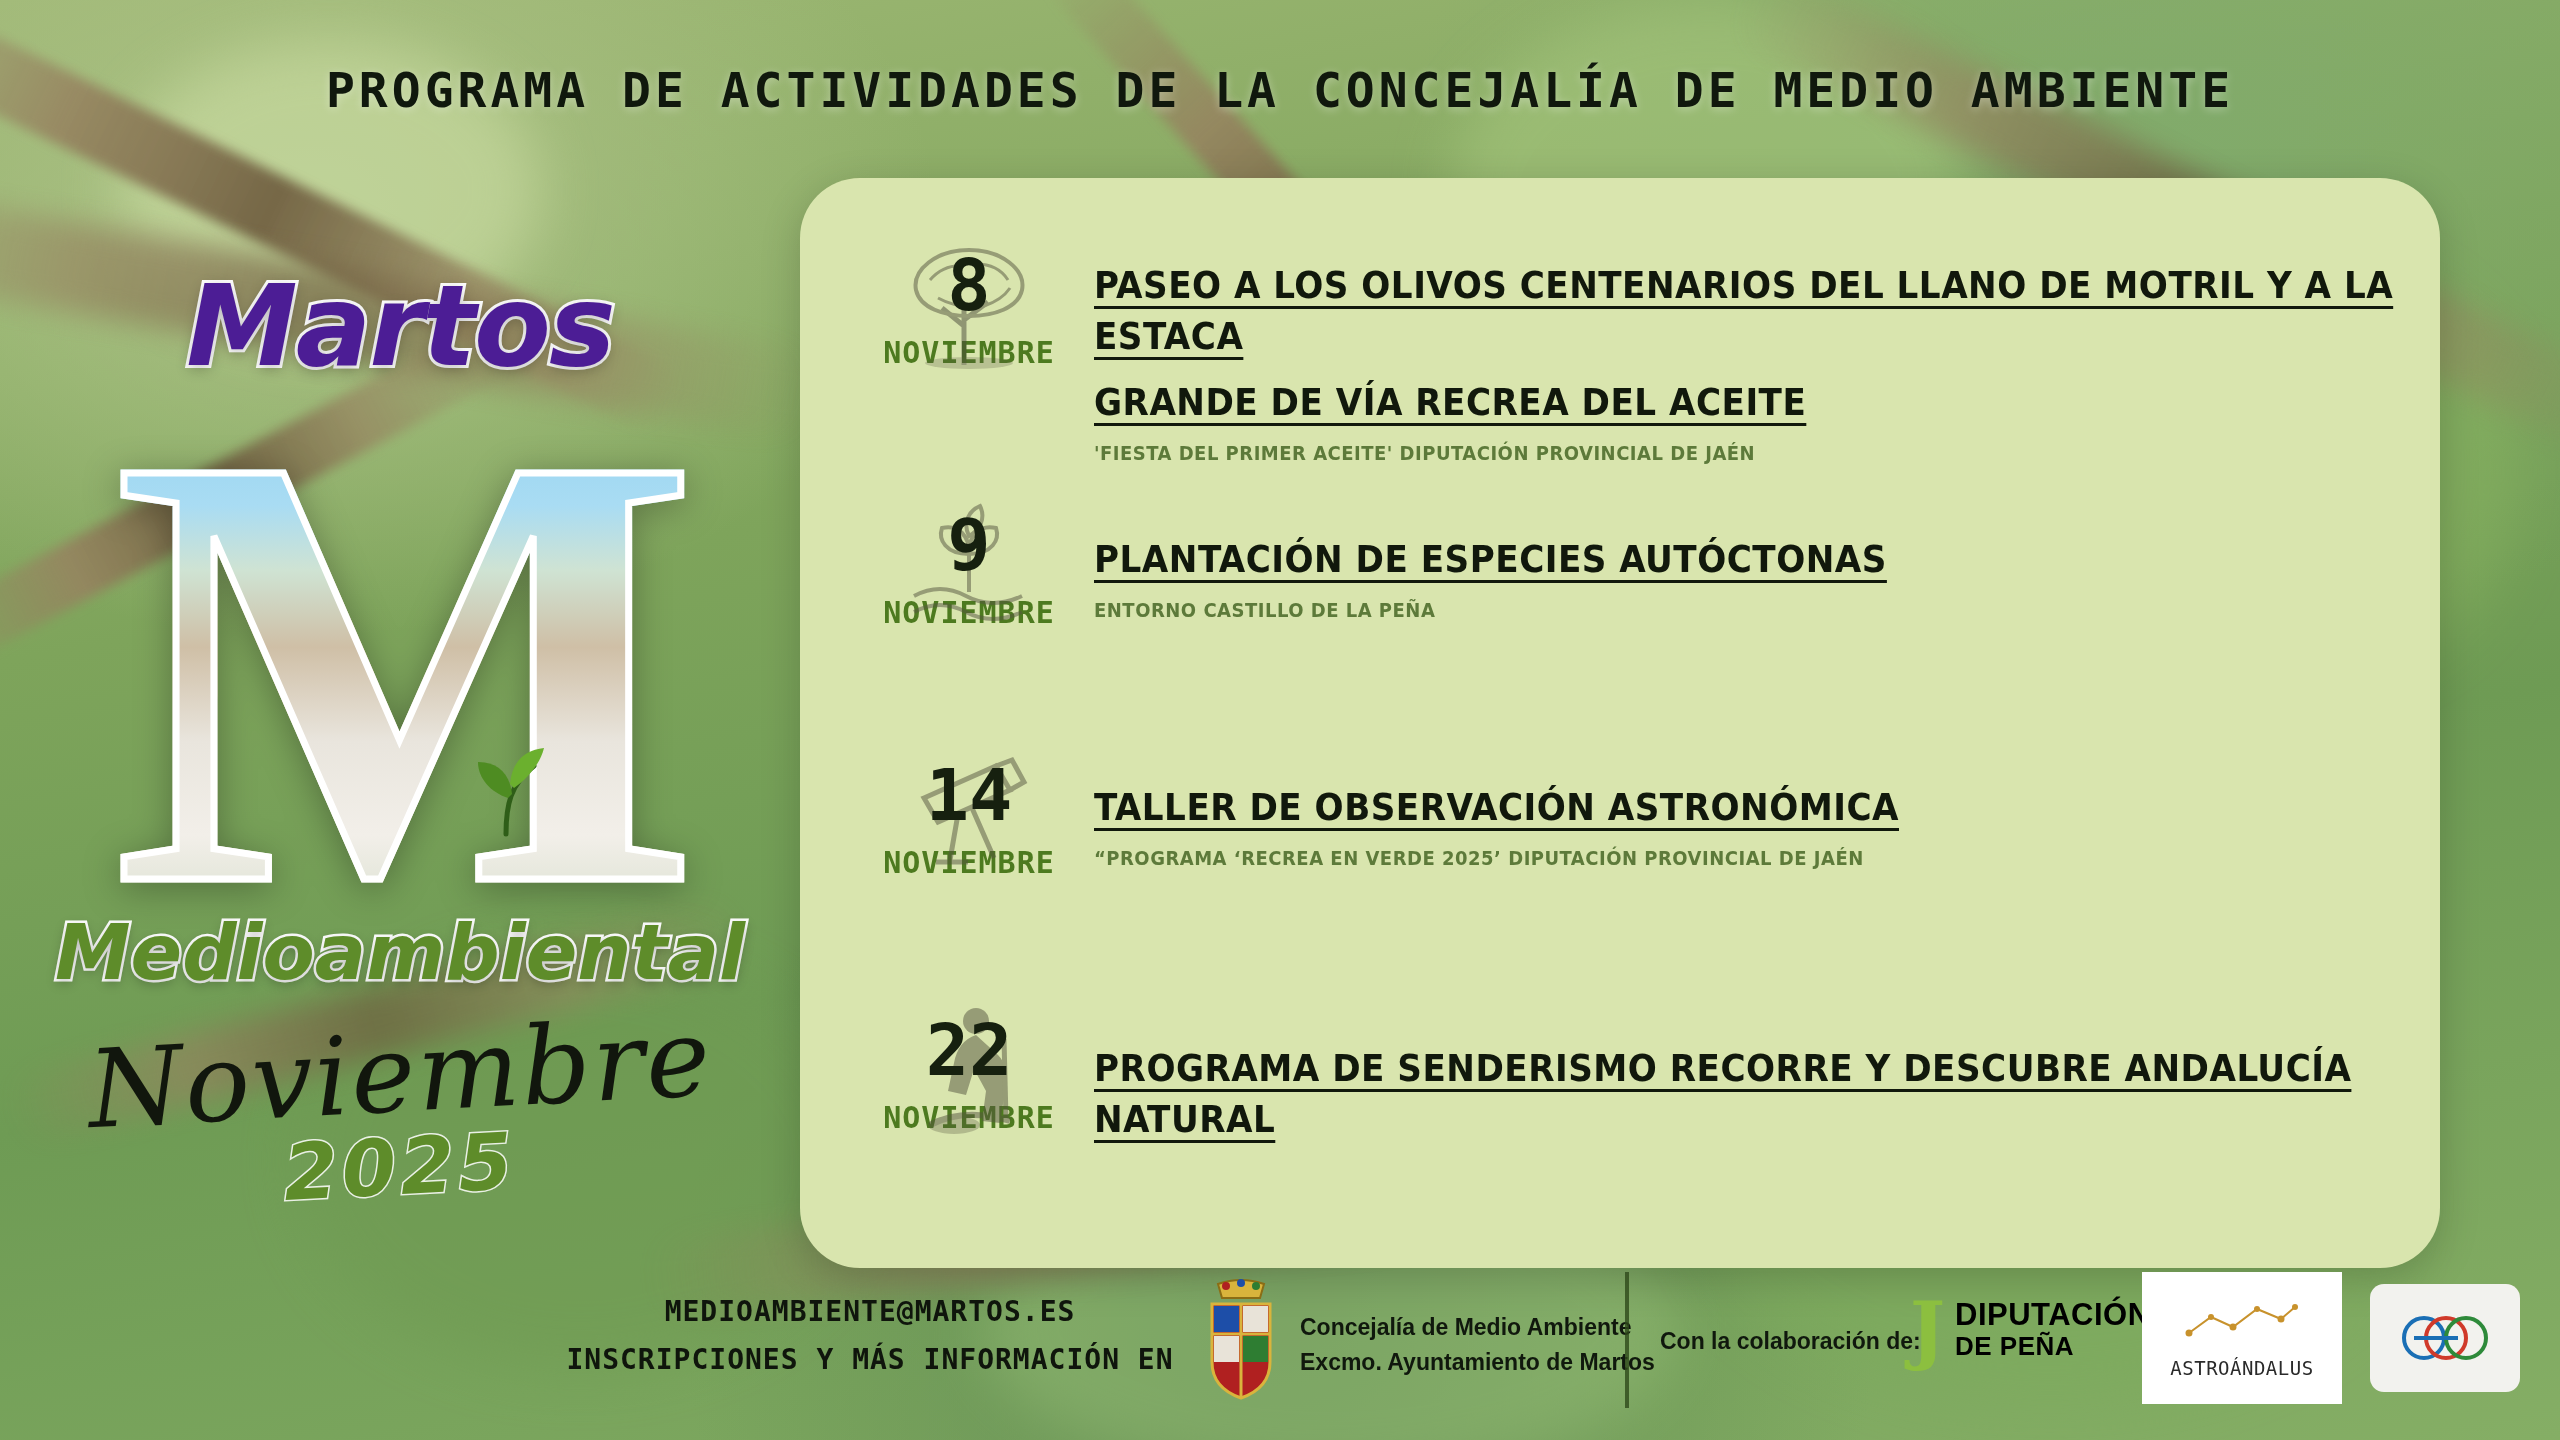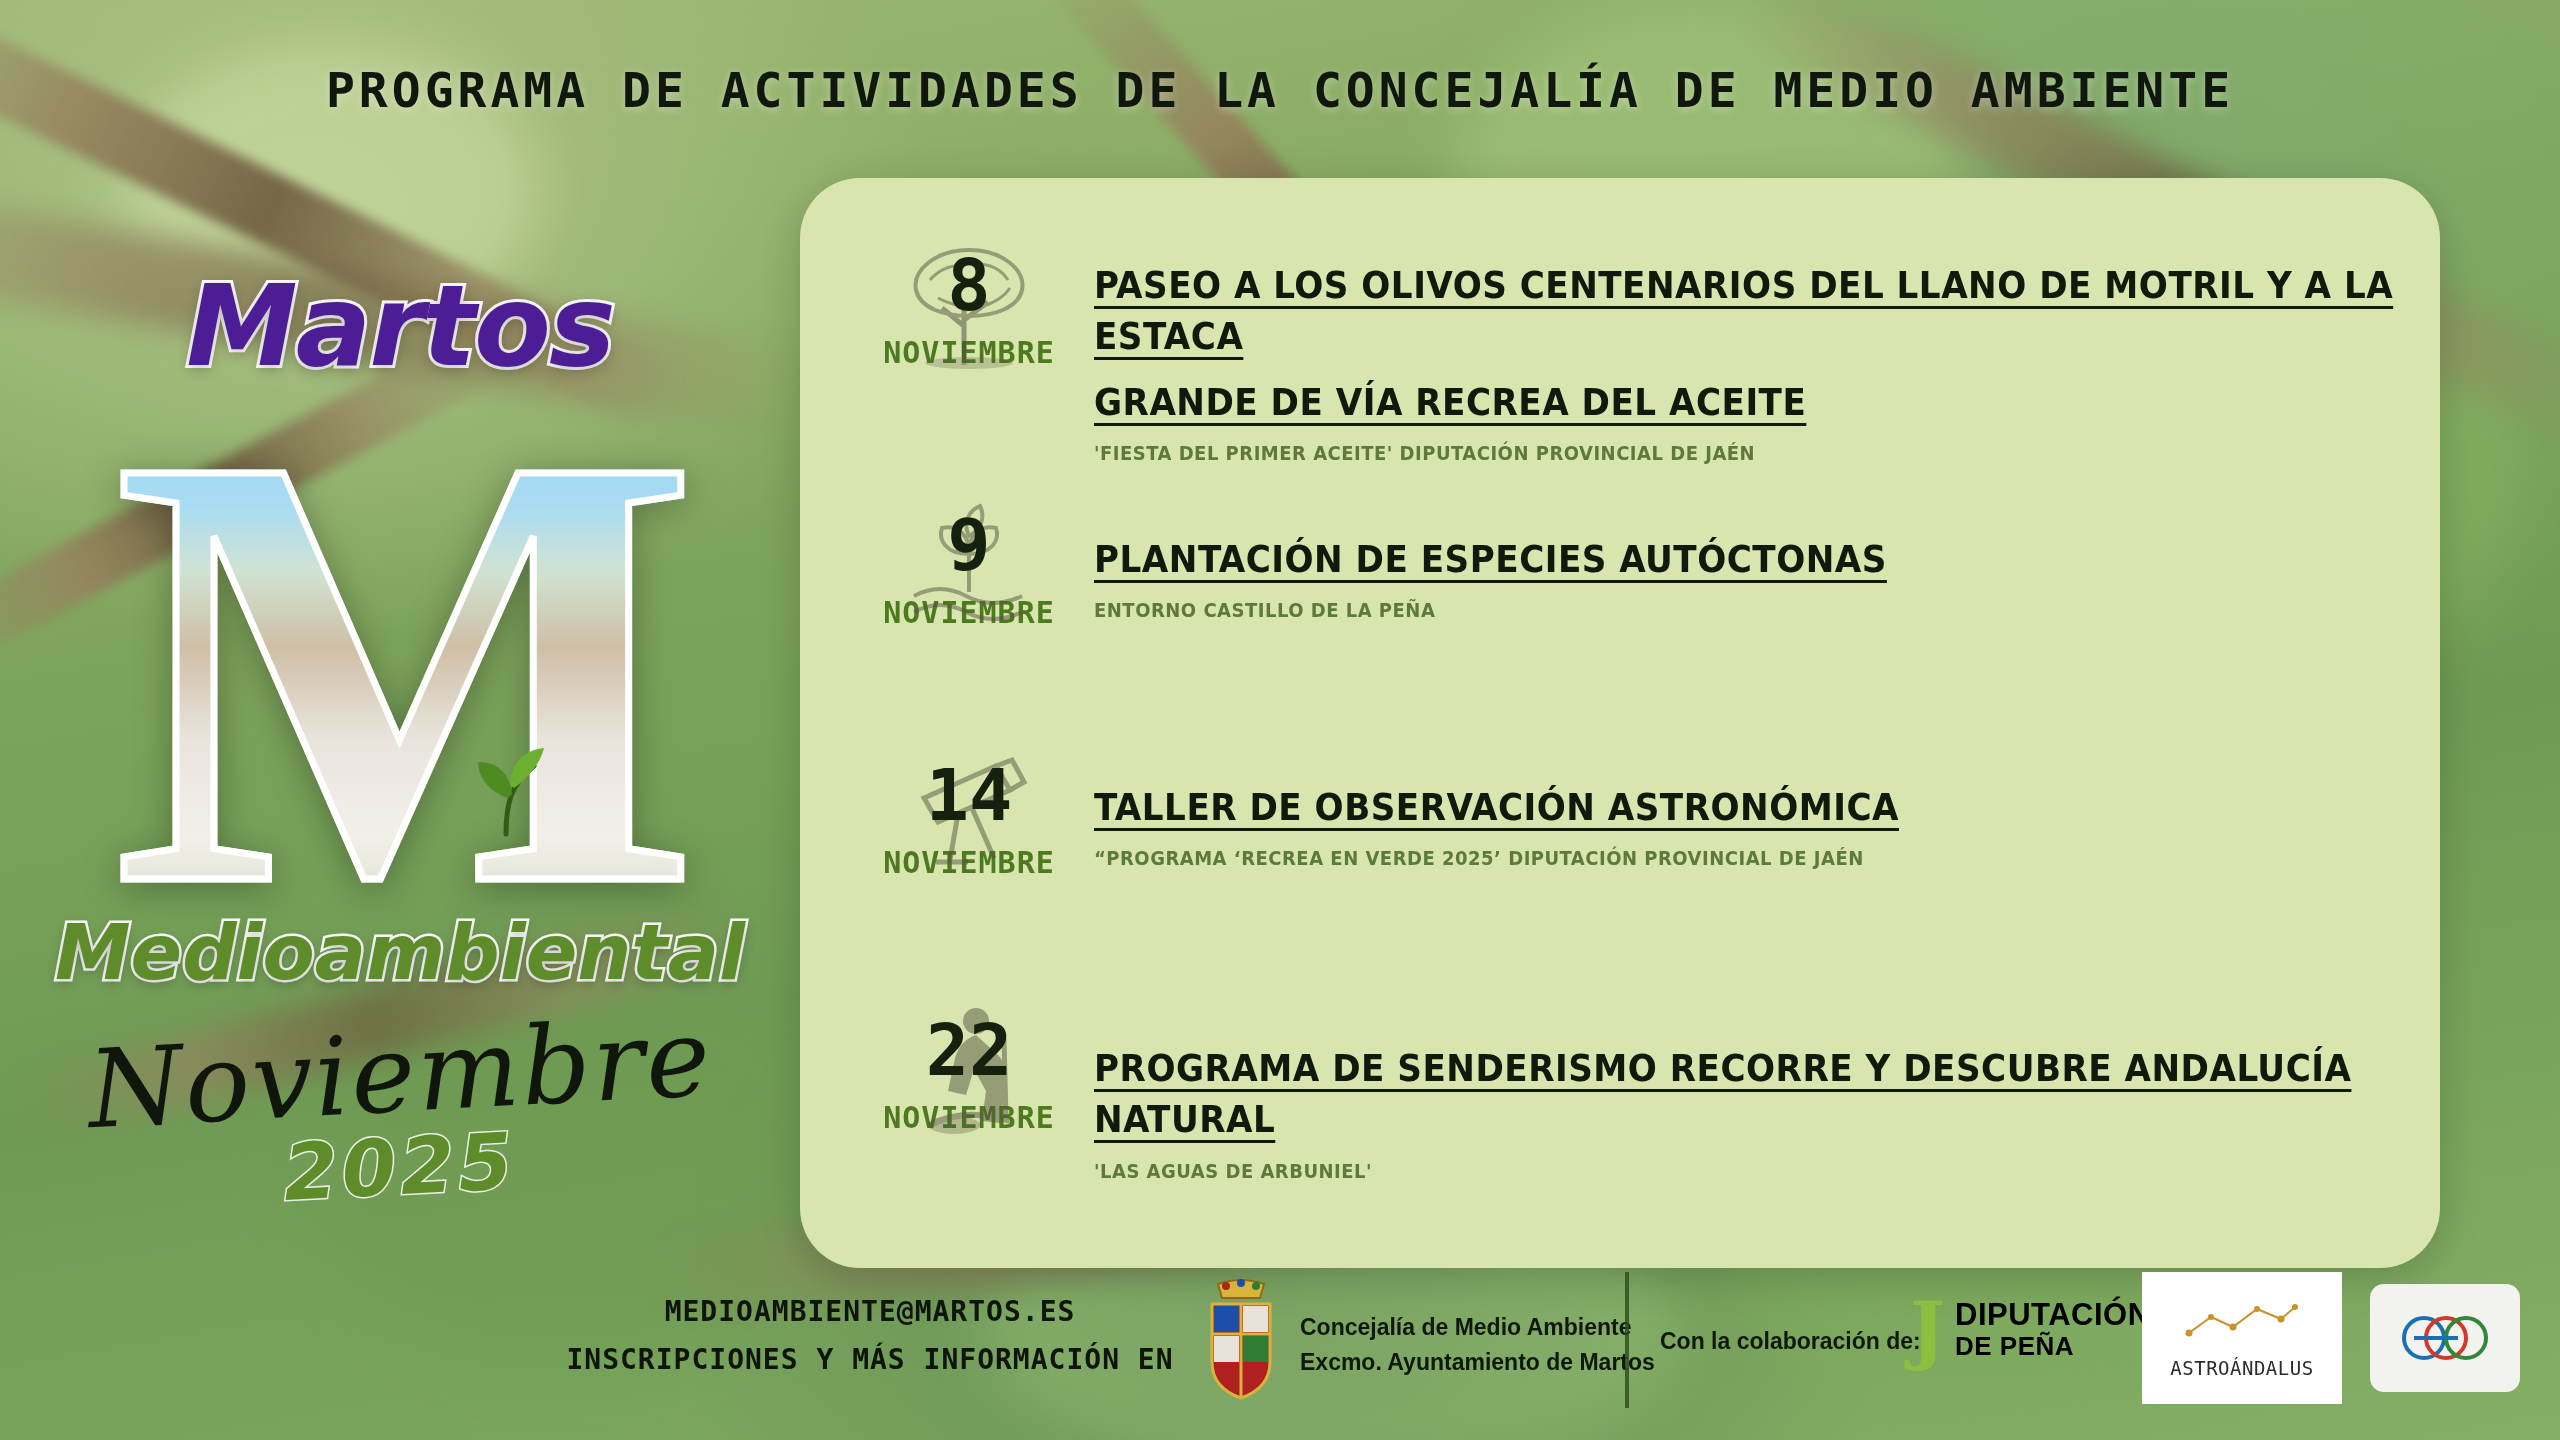--- a/index.html
+++ b/index.html
@@ -443,21 +443,20 @@
           <path d="M92 36 q-18 6 -22 28 l-6 28 l18 4 l8 -26 l12 22 l-4 30 l18 2 l6 -38 q2 -20 -8 -30 z" fill="#55553f"></path>
           <path d="M120 40 L122 120" stroke="#55553f" stroke-width="5"></path>
           <path d="M46 126 q34 -18 80 -4" stroke="#55553f" stroke-width="6" fill="none"></path>
           <ellipse cx="70" cy="126" rx="26" ry="9" fill="#55553f" opacity=".6"></ellipse>
         </svg>
         <div class="ev-day">22</div>
         <div class="ev-month">NOVIEMBRE</div>
       </div>
       <div class="ev-body" style="padding-top:40px;">
         <div><span class="ev-title">PROGRAMA DE SENDERISMO RECORRE Y DESCUBRE ANDALUCÍA NATURAL</span></div>
-        <div class="ev-sub">'LAS AGUAS DE ARBUNIEL'</div>
       </div>
     </div>
 
   </div>
 
   <div class="footer">
 
     <div class="footer-info">
       <div>MEDIOAMBIENTE@MARTOS.ES</div>
       <div>INSCRIPCIONES Y MÁS INFORMACIÓN EN</div>

